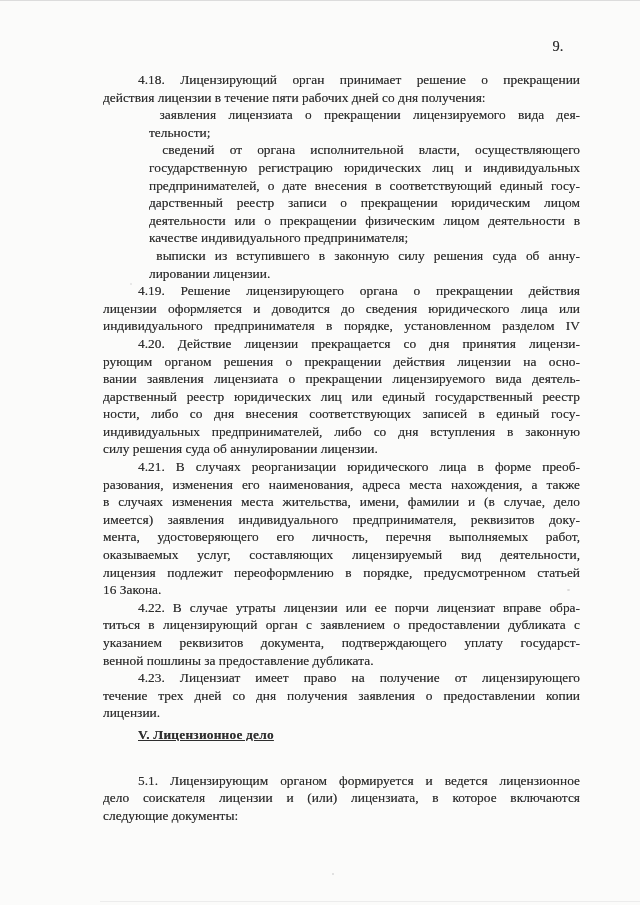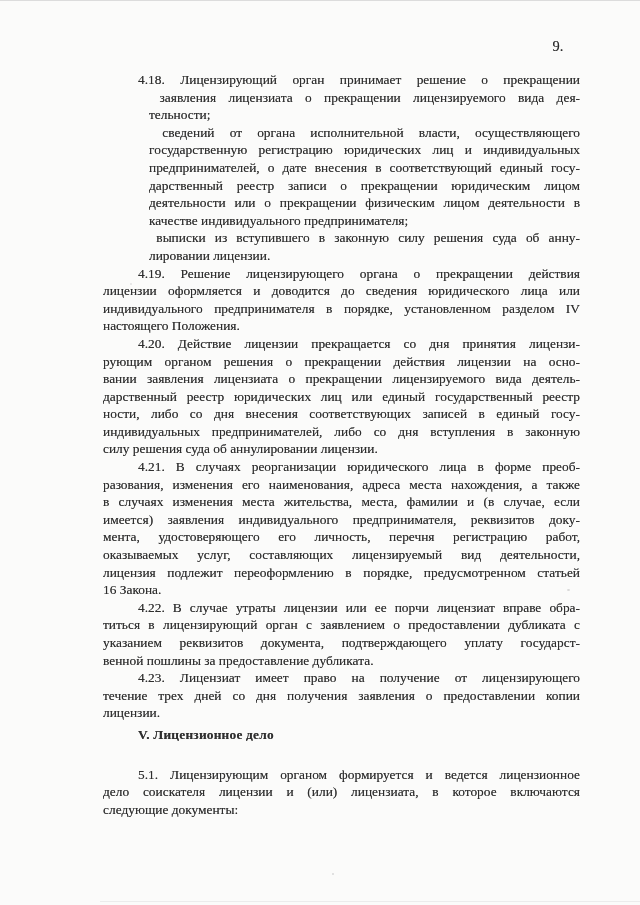--- a/index.html
+++ b/index.html
@@ -41,39 +41,41 @@
   .block { margin: 0; }
   .line { height: 17.6px; overflow: hidden; text-align: left; }
   .line.just { text-align: justify; text-align-last: justify; }
   .paragraph .line.first { text-indent: 35px; }
   .list-item { padding-left: 46px; }
   .list-item .line.first { text-indent: -13px; }
   .heading {
     font-weight: bold;
     padding-left: 35px;
     margin-top: 4px;
-    margin-bottom: 22px;
+    margin-bottom: 28px;
     letter-spacing: 0.2px;
+    text-decoration: underline;
   }
 </style>
 </head>
 <body>
 
 <div class="page">
   <div class="edge-line-top"></div>
   <div class="edge-line-bottom"></div>
   <div class="speck s1"></div>
   <div class="speck s2"></div>
   <div class="speck s3"></div>
 
   <div class="page-number">9.</div>
 
   <div class="content" id="doc-body">
       <div class="block paragraph">
         <div class="line just first">4.18. Лицензирующий орган принимает решение о прекращении</div>
+        <div class="line">действия лицензии в течение пяти рабочих дней со дня получения:</div>
       </div>
       <div class="block list-item">
         <div class="line just first">1) заявления лицензиата о прекращении лицензируемого вида дея-</div>
         <div class="line">тельности;</div>
       </div>
       <div class="block list-item">
         <div class="line just first">2) сведений от органа исполнительной власти, осуществляющего</div>
         <div class="line just">государственную регистрацию юридических лиц и индивидуальных</div>
         <div class="line just">предпринимателей, о дате внесения в соответствующий единый госу-</div>
         <div class="line just">дарственный реестр записи о прекращении юридическим лицом</div>
@@ -81,37 +83,36 @@
         <div class="line">качестве индивидуального предпринимателя;</div>
       </div>
       <div class="block list-item">
         <div class="line just first">3) выписки из вступившего в законную силу решения суда об анну-</div>
         <div class="line">лировании лицензии.</div>
       </div>
       <div class="block paragraph">
         <div class="line just first">4.19. Решение лицензирующего органа о прекращении действия</div>
         <div class="line just">лицензии оформляется и доводится до сведения юридического лица или</div>
         <div class="line just">индивидуального предпринимателя в порядке, установленном разделом IV</div>
-        <div class="line">настоящего Положения.</div>
       </div>
       <div class="block paragraph">
         <div class="line just first">4.20. Действие лицензии прекращается со дня принятия лицензи-</div>
         <div class="line just">рующим органом решения о прекращении действия лицензии на осно-</div>
         <div class="line just">вании заявления лицензиата о прекращении лицензируемого вида деятель-</div>
         <div class="line just">дарственный реестр юридических лиц или единый государственный реестр</div>
         <div class="line just">ности, либо со дня внесения соответствующих записей в единый госу-</div>
         <div class="line just">индивидуальных предпринимателей, либо со дня вступления в законную</div>
         <div class="line">силу решения суда об аннулировании лицензии.</div>
       </div>
       <div class="block paragraph">
         <div class="line just first">4.21. В случаях реорганизации юридического лица в форме преоб-</div>
         <div class="line just">разования, изменения его наименования, адреса места нахождения, а также</div>
-        <div class="line just">в случаях изменения места жительства, места, фамилии и (в случае, если</div>
+        <div class="line just">в случаях изменения места жительства, имени, фамилии и (в случае, дело</div>
         <div class="line just">имеется) заявления индивидуального предпринимателя, реквизитов доку-</div>
-        <div class="line just">мента, удостоверяющего его личность, перечня регистрацию работ,</div>
+        <div class="line just">мента, удостоверяющего его личность, перечня выполняемых работ,</div>
         <div class="line just">оказываемых услуг, составляющих лицензируемый вид деятельности,</div>
         <div class="line just">лицензия подлежит переоформлению в порядке, предусмотренном статьей</div>
         <div class="line">16 Закона.</div>
       </div>
       <div class="block paragraph">
         <div class="line just first">4.22. В случае утраты лицензии или ее порчи лицензиат вправе обра-</div>
         <div class="line just">титься в лицензирующий орган с заявлением о предоставлении дубликата с</div>
         <div class="line just">указанием реквизитов документа, подтверждающего уплату государст-</div>
         <div class="line">венной пошлины за предоставление дубликата.</div>
       </div>

